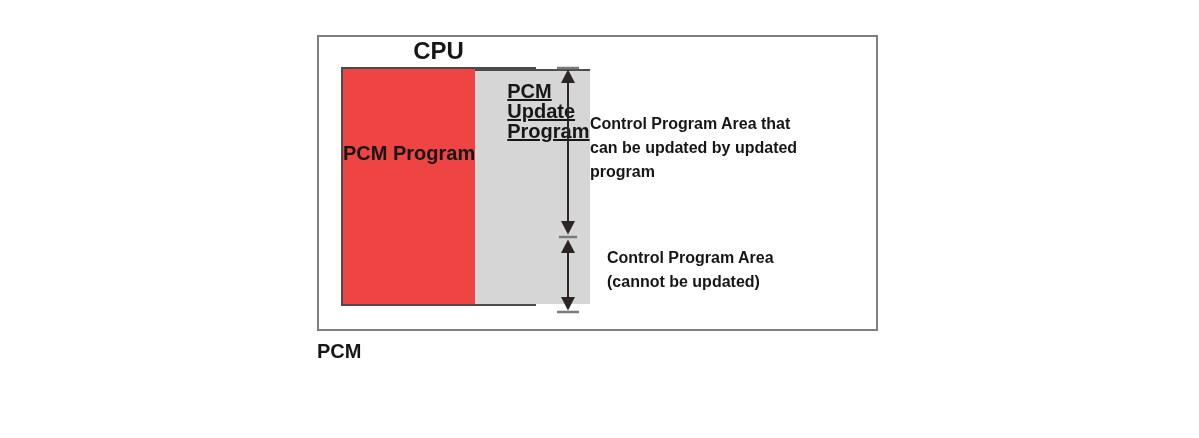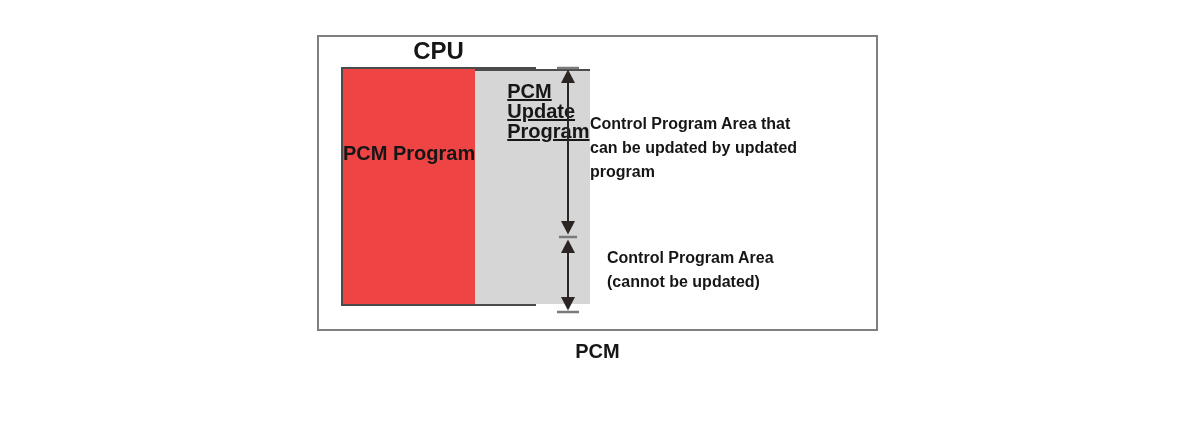--- a/index.html
+++ b/index.html
@@ -78,21 +78,20 @@
     font-size: 16px;
     line-height: 24px;
     font-weight: bold;
   }
   #annotation-updatable { left: 590px; top: 112px; width: 290px; }
   #annotation-non-updatable { left: 607px; top: 246px; width: 290px; }
 
   #pcm-label {
     left: 317px; top: 340px;
     width: 561px;
-    text-align: center;
     font-size: 20px;
     line-height: 22px;
   }
 </style>
 </head>
 <body>
 
 <div id="outer-box" class="abs"></div>
 
 <div id="cpu-label" class="abs bold">CPU</div>

